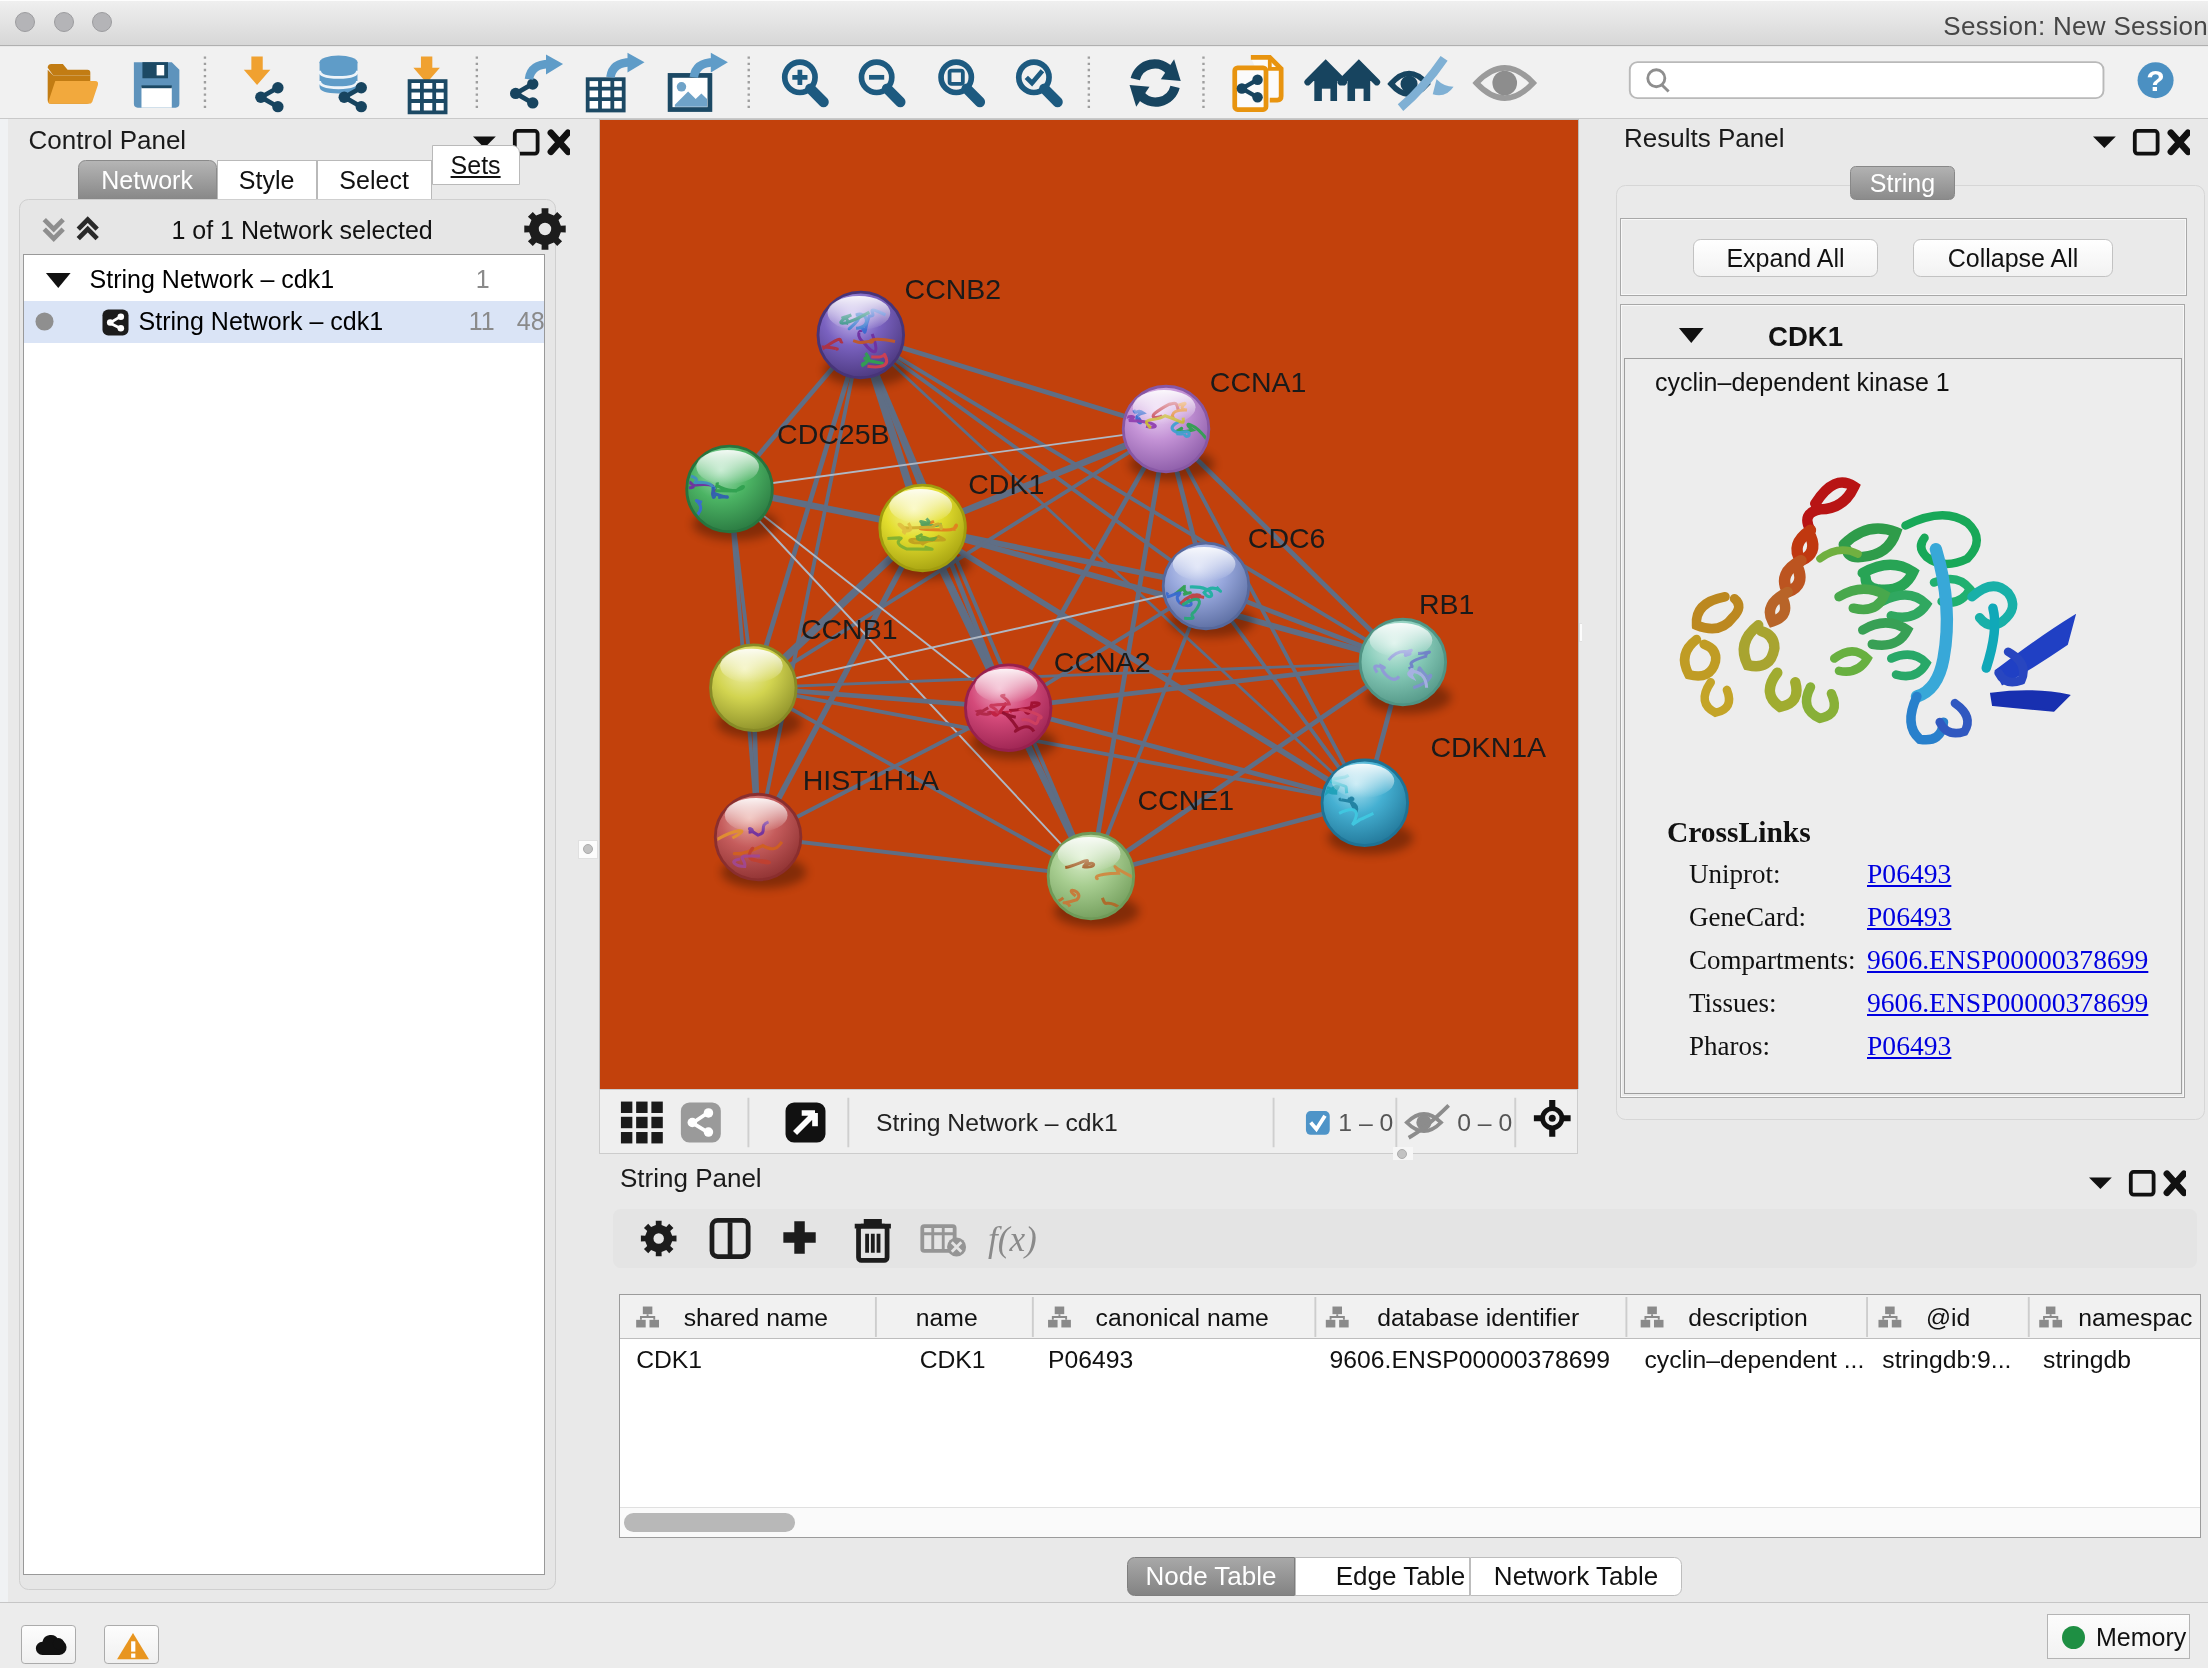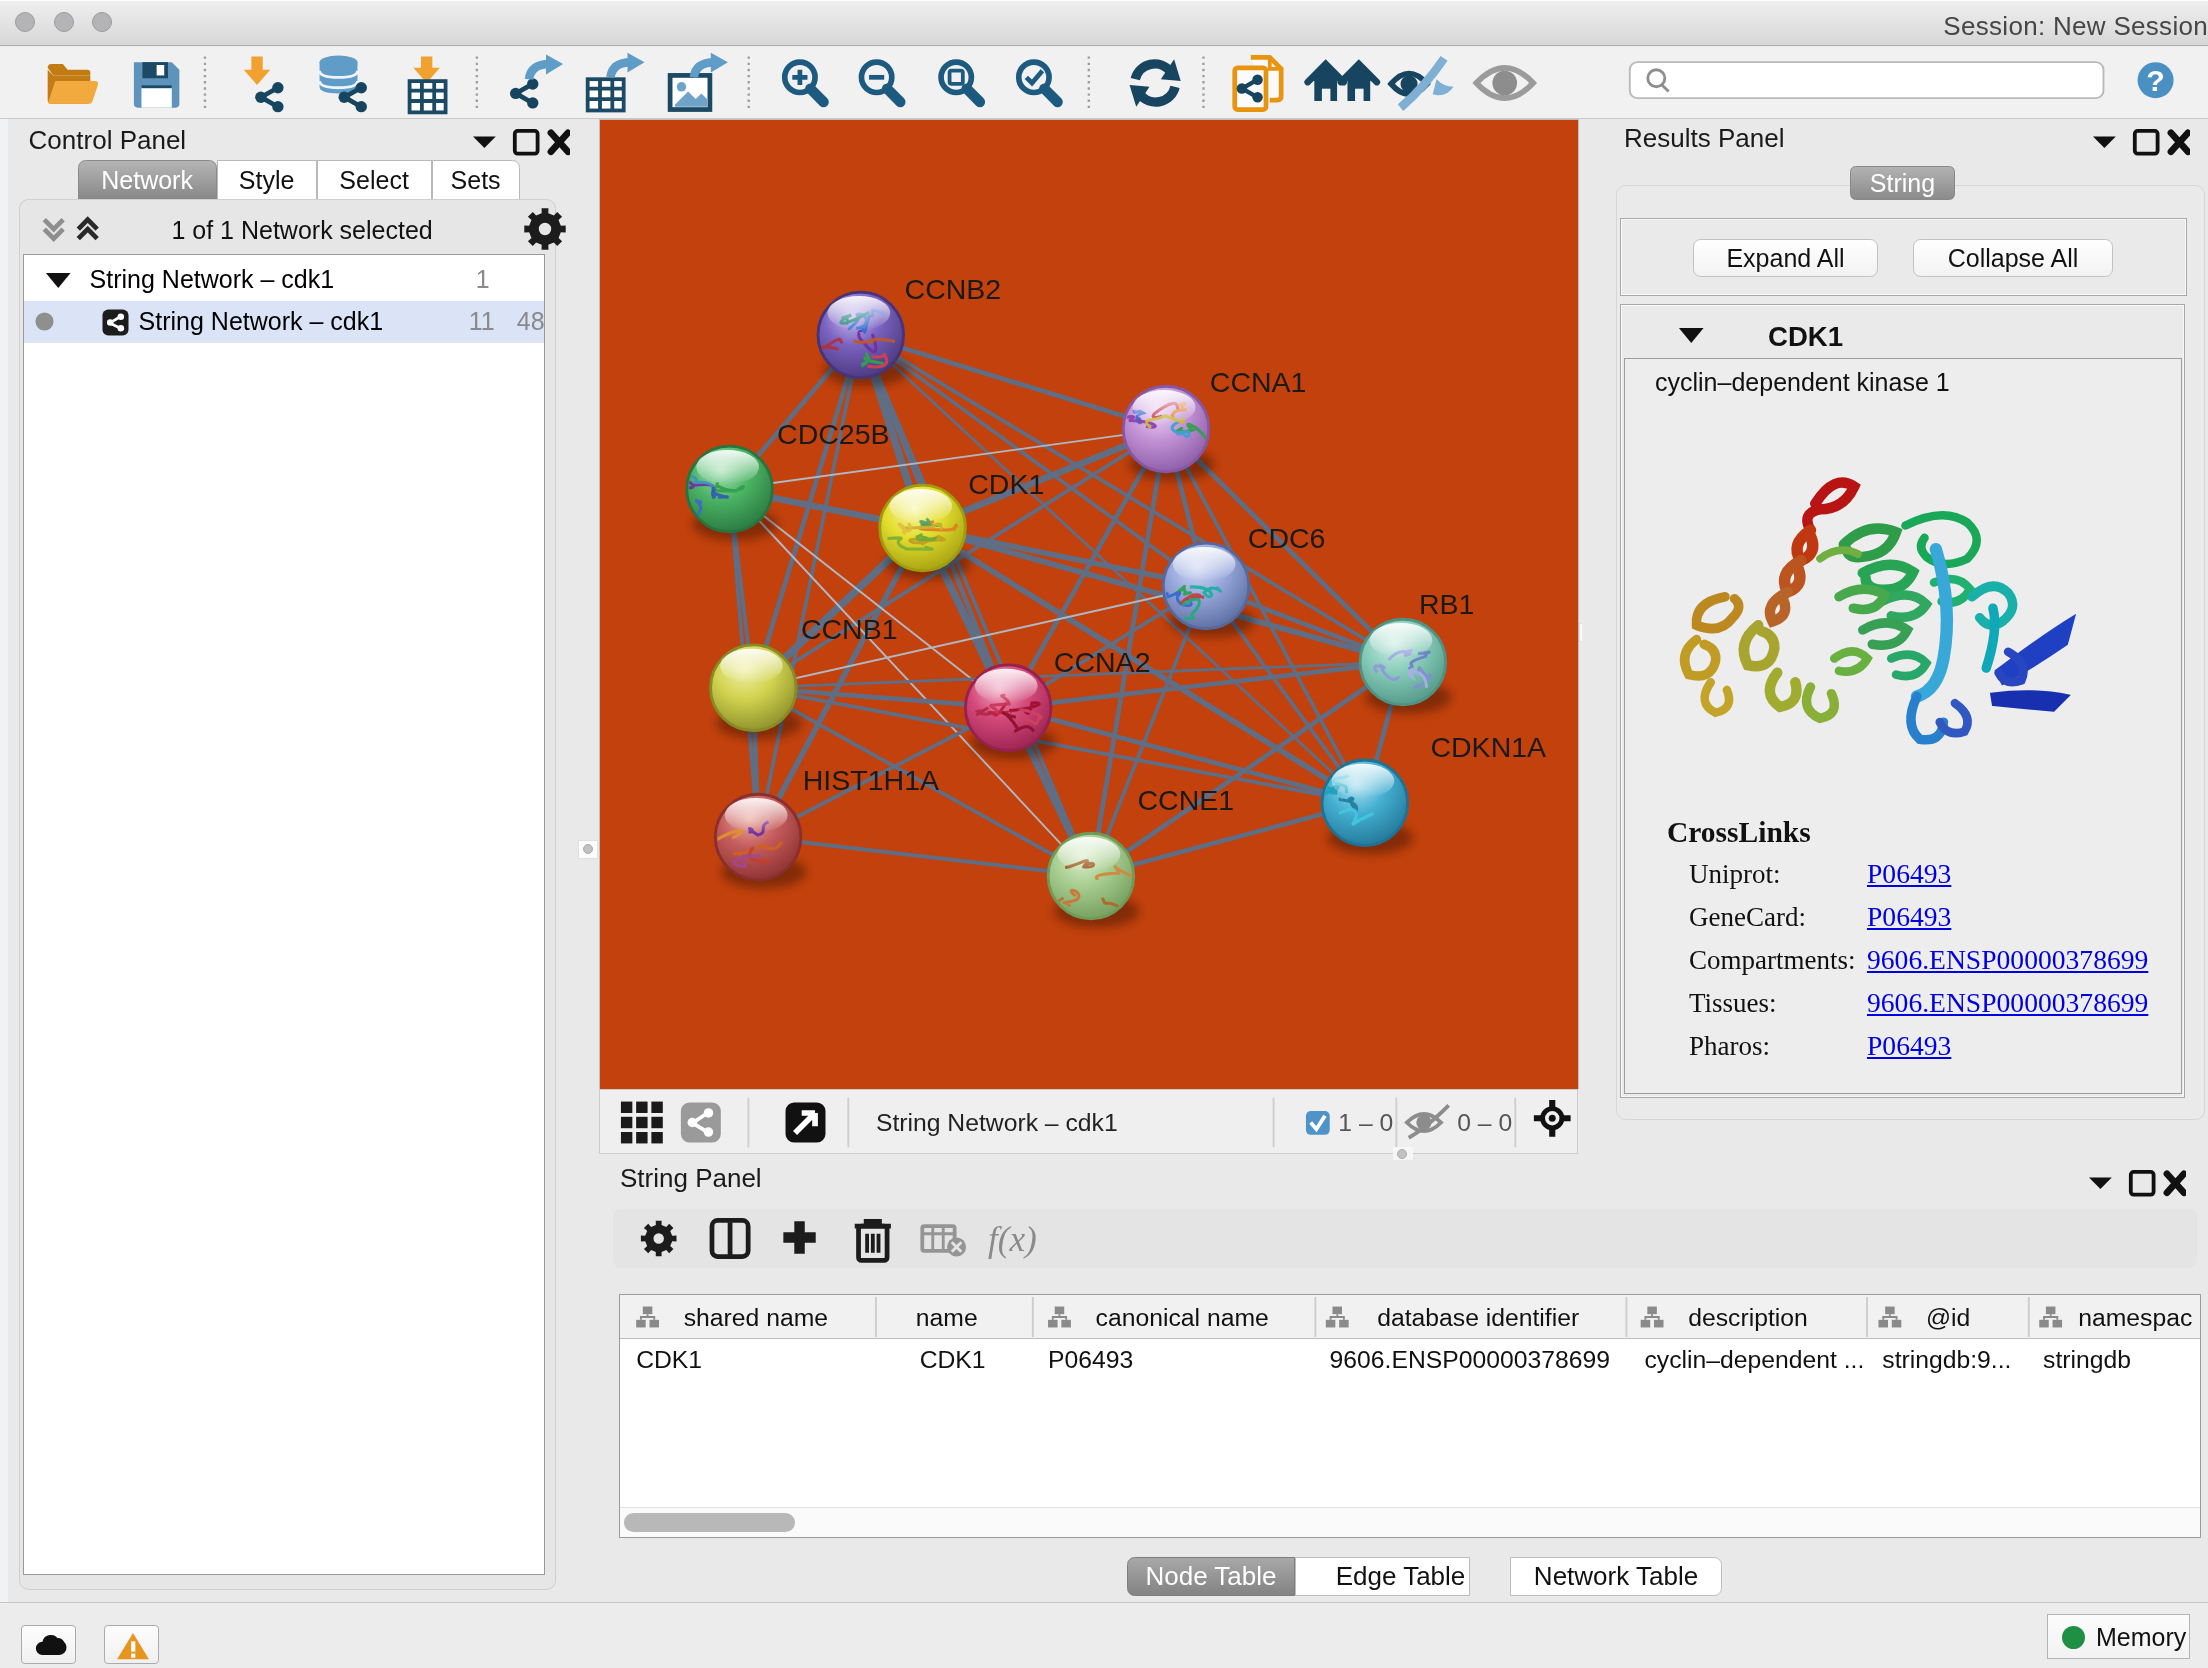--- a/index.html
+++ b/index.html
@@ -213,21 +213,21 @@
 <div id="controlpanel" class="abs">
   <div class="abs paneltitle" style="left:21px; top:5.7px;">Control Panel</div>
   <svg class="abs" style="left:463px; top:9.5px;" width="99" height="28.5" viewBox="0 0 104 30">
     <path d="M2 8 L26 8 L14 20 Z" fill="#111"></path>
     <rect x="46" y="2" width="24" height="24" rx="3" fill="none" stroke="#111" stroke-width="4"></rect>
     <path d="M84 4 L102 24 M102 4 L84 24" stroke="#111" stroke-width="7" stroke-linecap="round"></path>
   </svg>
   <div class="abs tab tabsel" style="left:70px; top:41px; width:139px; height:40px; line-height:38px; border-radius:7.6px 7.6px 0 0;">Network</div>
   <div class="abs tab" style="left:209px; top:41px; width:100px; height:40px; line-height:38px;">Style</div>
   <div class="abs tab" style="left:309px; top:41px; width:115px; height:40px; line-height:38px;">Select</div>
-  <div class="abs tab" style="left:424px; top:41px; width:88px; height:40px; line-height:38px; border-radius:0 7.6px 0 0;">Sets</div>
+  <div class="abs tab" style="left:424px; top:26px; width:88px; height:40px; line-height:38px; border-radius:0 7.6px 0 0;text-decoration:underline;">Sets</div>
   <div id="cp-content" class="abs" style="left:11.4px; top:80px; width:537px; height:1391px; background:#e6e6e6; border:1px solid #cfcfcf; border-radius:9.5px;"></div>
   <svg class="abs" style="left:32px; top:95px;" width="86" height="34" viewBox="0 0 90 36">
     <path d="M4 6 L14 16 L24 6 M4 16 L14 26 L24 16" stroke="#8e8e8e" stroke-width="5" fill="none"></path>
     <path d="M40 16 L50 6 L60 16 M40 26 L50 16 L60 26" stroke="#2a2a2a" stroke-width="5" fill="none"></path>
   </svg>
   <div class="abs" style="left:133px; top:97px; width:323px; text-align:center; font-size:25px; color:#111;">1 of 1 Network selected</div>
   <svg class="abs" style="left:516px; top:89px;" width="42" height="42" viewBox="0 0 44 44">
     <path d="M18.5 5.4 L18.4 0.3 L25.6 0.3 L25.5 5.4 L31.3 7.8 L34.8 4.1 L39.9 9.2 L36.2 12.7 L38.6 18.5 L43.7 18.4 L43.7 25.6 L38.6 25.5 L36.2 31.3 L39.9 34.8 L34.8 39.9 L31.3 36.2 L25.5 38.6 L25.6 43.7 L18.4 43.7 L18.5 38.6 L12.7 36.2 L9.2 39.9 L4.1 34.8 L7.8 31.3 L5.4 25.5 L0.3 25.6 L0.3 18.4 L5.4 18.5 L7.8 12.7 L4.1 9.2 L9.2 4.1 L12.7 7.8 Z M28.5 22 A6.5 6.5 0 1 0 15.5 22 A6.5 6.5 0 1 0 28.5 22 Z" fill="#1c1c1c" fill-rule="evenodd"></path>
   </svg>
   <div id="cp-list" class="abs" style="left:15px; top:135px; width:522px; height:1321px; background:#ffffff; border:1px solid #999;">
@@ -752,21 +752,21 @@
         <text x="1327" y="77">stringdb:9...</text>
         <text x="1496" y="77">stringdb</text>
       </g>
     </svg>
     <div class="abs" style="left:0px; top:212px; width:1580px; height:30px; background:#fafafa; border-top:1px solid #e0e0e0;">
       <div class="abs" style="left:3.8px; top:4.8px; width:171px; height:19px; background:#b8b8b8; border-radius:9.5px;"></div>
     </div>
   </div>
   <div class="abs tabbot" style="left:528px; top:397px; width:168px; height:39px; line-height:37px; background:linear-gradient(#a8a8a8,#838383); color:#fff; border-color:#7e7e7e; border-radius:7.6px 0 0 7.6px;">Node Table</div>
   <div class="abs tabbot" style="left:696px; top:397px; width:175px; height:39px; line-height:37px; border-radius:0;padding-left:36px;">Edge Table</div>
-  <div class="abs tabbot" style="left:871px; top:397px; width:212px; height:39px; line-height:37px; border-radius:0 7.6px 7.6px 0;margin-left:40px;">Network Table</div>
+  <div class="abs tabbot" style="left:871px; top:397px; width:212px; height:39px; line-height:37px; border-radius:0 7.6px 7.6px 0;">Network Table</div>
 </div>
 
 <div id="statusbar" class="abs">
   <div class="abs" style="left:21px; top:22px; width:55px; height:39px; background:linear-gradient(#fdfdfd,#f0f0f0); border:1px solid #ababab; border-radius:3.8px;">
     <svg class="abs" style="left:10.5px; top:7.6px;" width="34" height="24" viewBox="0 0 36 25">
       <path d="M10 22 A7 7 0 0 1 10 8 A9 9 0 0 1 27 6 A6.5 6.5 0 0 1 28 22 Z" fill="#111"></path>
       <circle cx="27" cy="10" r="6" fill="#111"></circle>
     </svg>
   </div>
   <div class="abs" style="left:104px; top:22px; width:55px; height:39px; background:linear-gradient(#fdfdfd,#f0f0f0); border:1px solid #ababab; border-radius:3.8px;">

